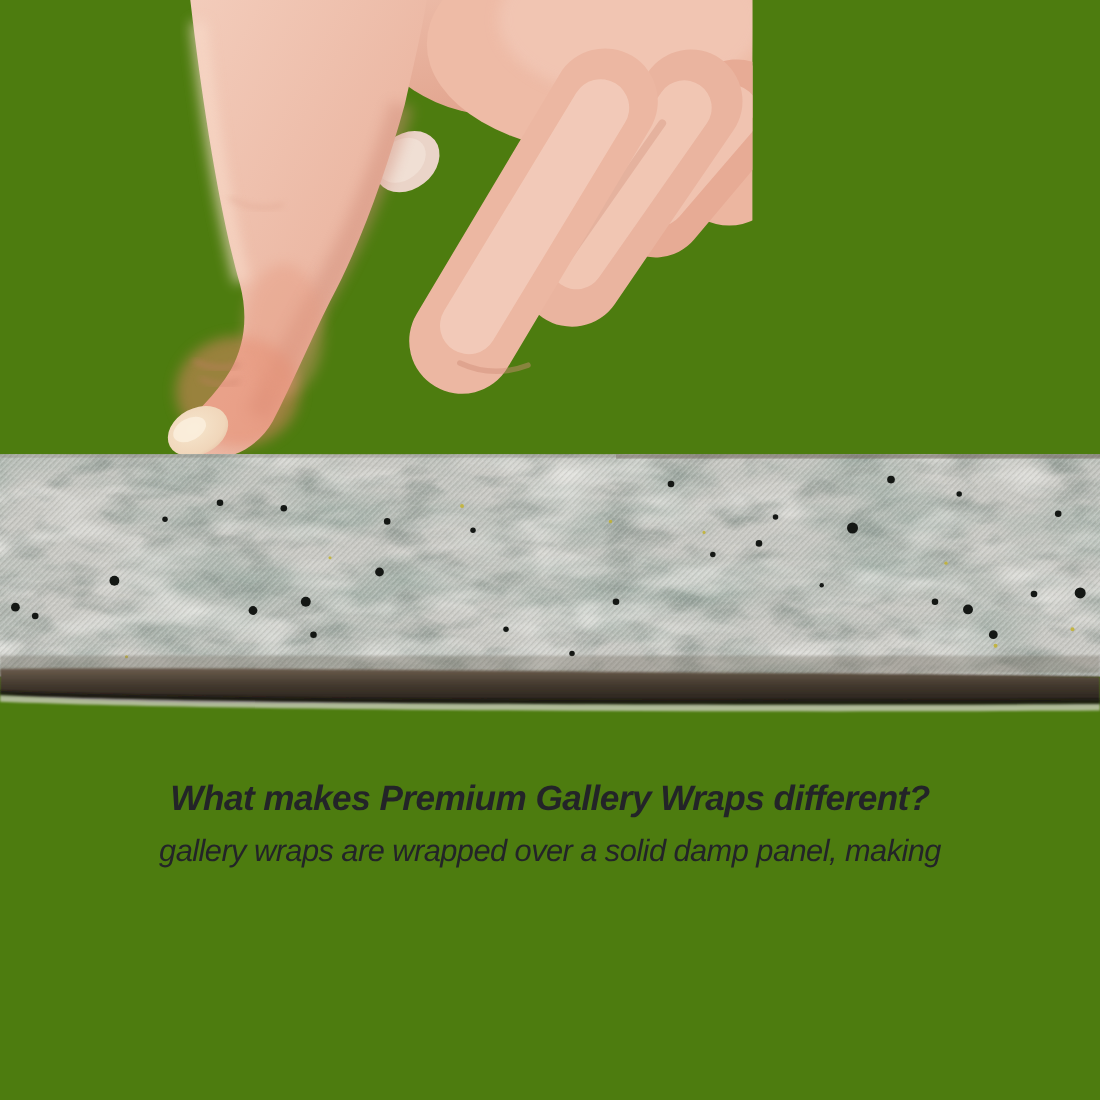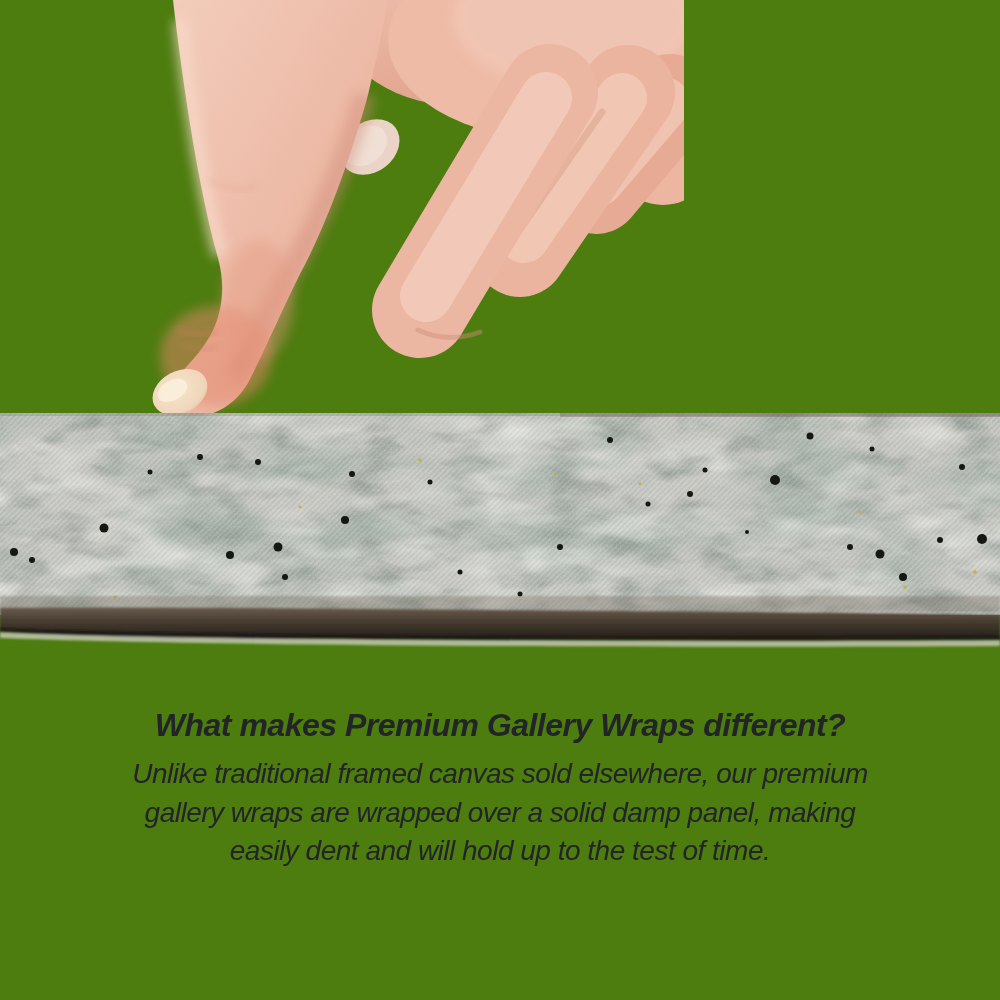--- a/index.html
+++ b/index.html
@@ -198,18 +198,16 @@
         <path d="M0 198 C 200 196, 520 201, 760 202 C 880 203, 950 204, 1000 205
                  L1000 228 C 840 231, 560 228, 320 229 C 180 230, 70 228, 0 220 Z" fill="url(#edgeGrad)" filter="url(#fuzz)"></path>
         <path d="M0 218 C 180 226, 640 228, 1000 226 L1000 231 C 700 233, 200 231, 0 223 Z" fill="#17130f" opacity="0.8" filter="url(#fuzz)"></path>
         <path d="M0 222 C 200 230, 660 232, 1000 230 L1000 236 C 700 238, 200 236, 0 228 Z" fill="#d9d6d1" opacity="0.7" filter="url(#fuzz)"></path>
       </g>
     </svg>
   </div>
 
   <div class="copy">
     <h2>What makes Premium Gallery Wraps different?</h2>
-    <p class="line">Unlike traditional framed canvas sold elsewhere, our premium</p>
     <p class="line">gallery wraps are wrapped over a solid damp panel, making</p>
-    <p class="line">easily dent and will hold up to the test of time.</p>
   </div>
 
 </div>
 
 </body></html>

